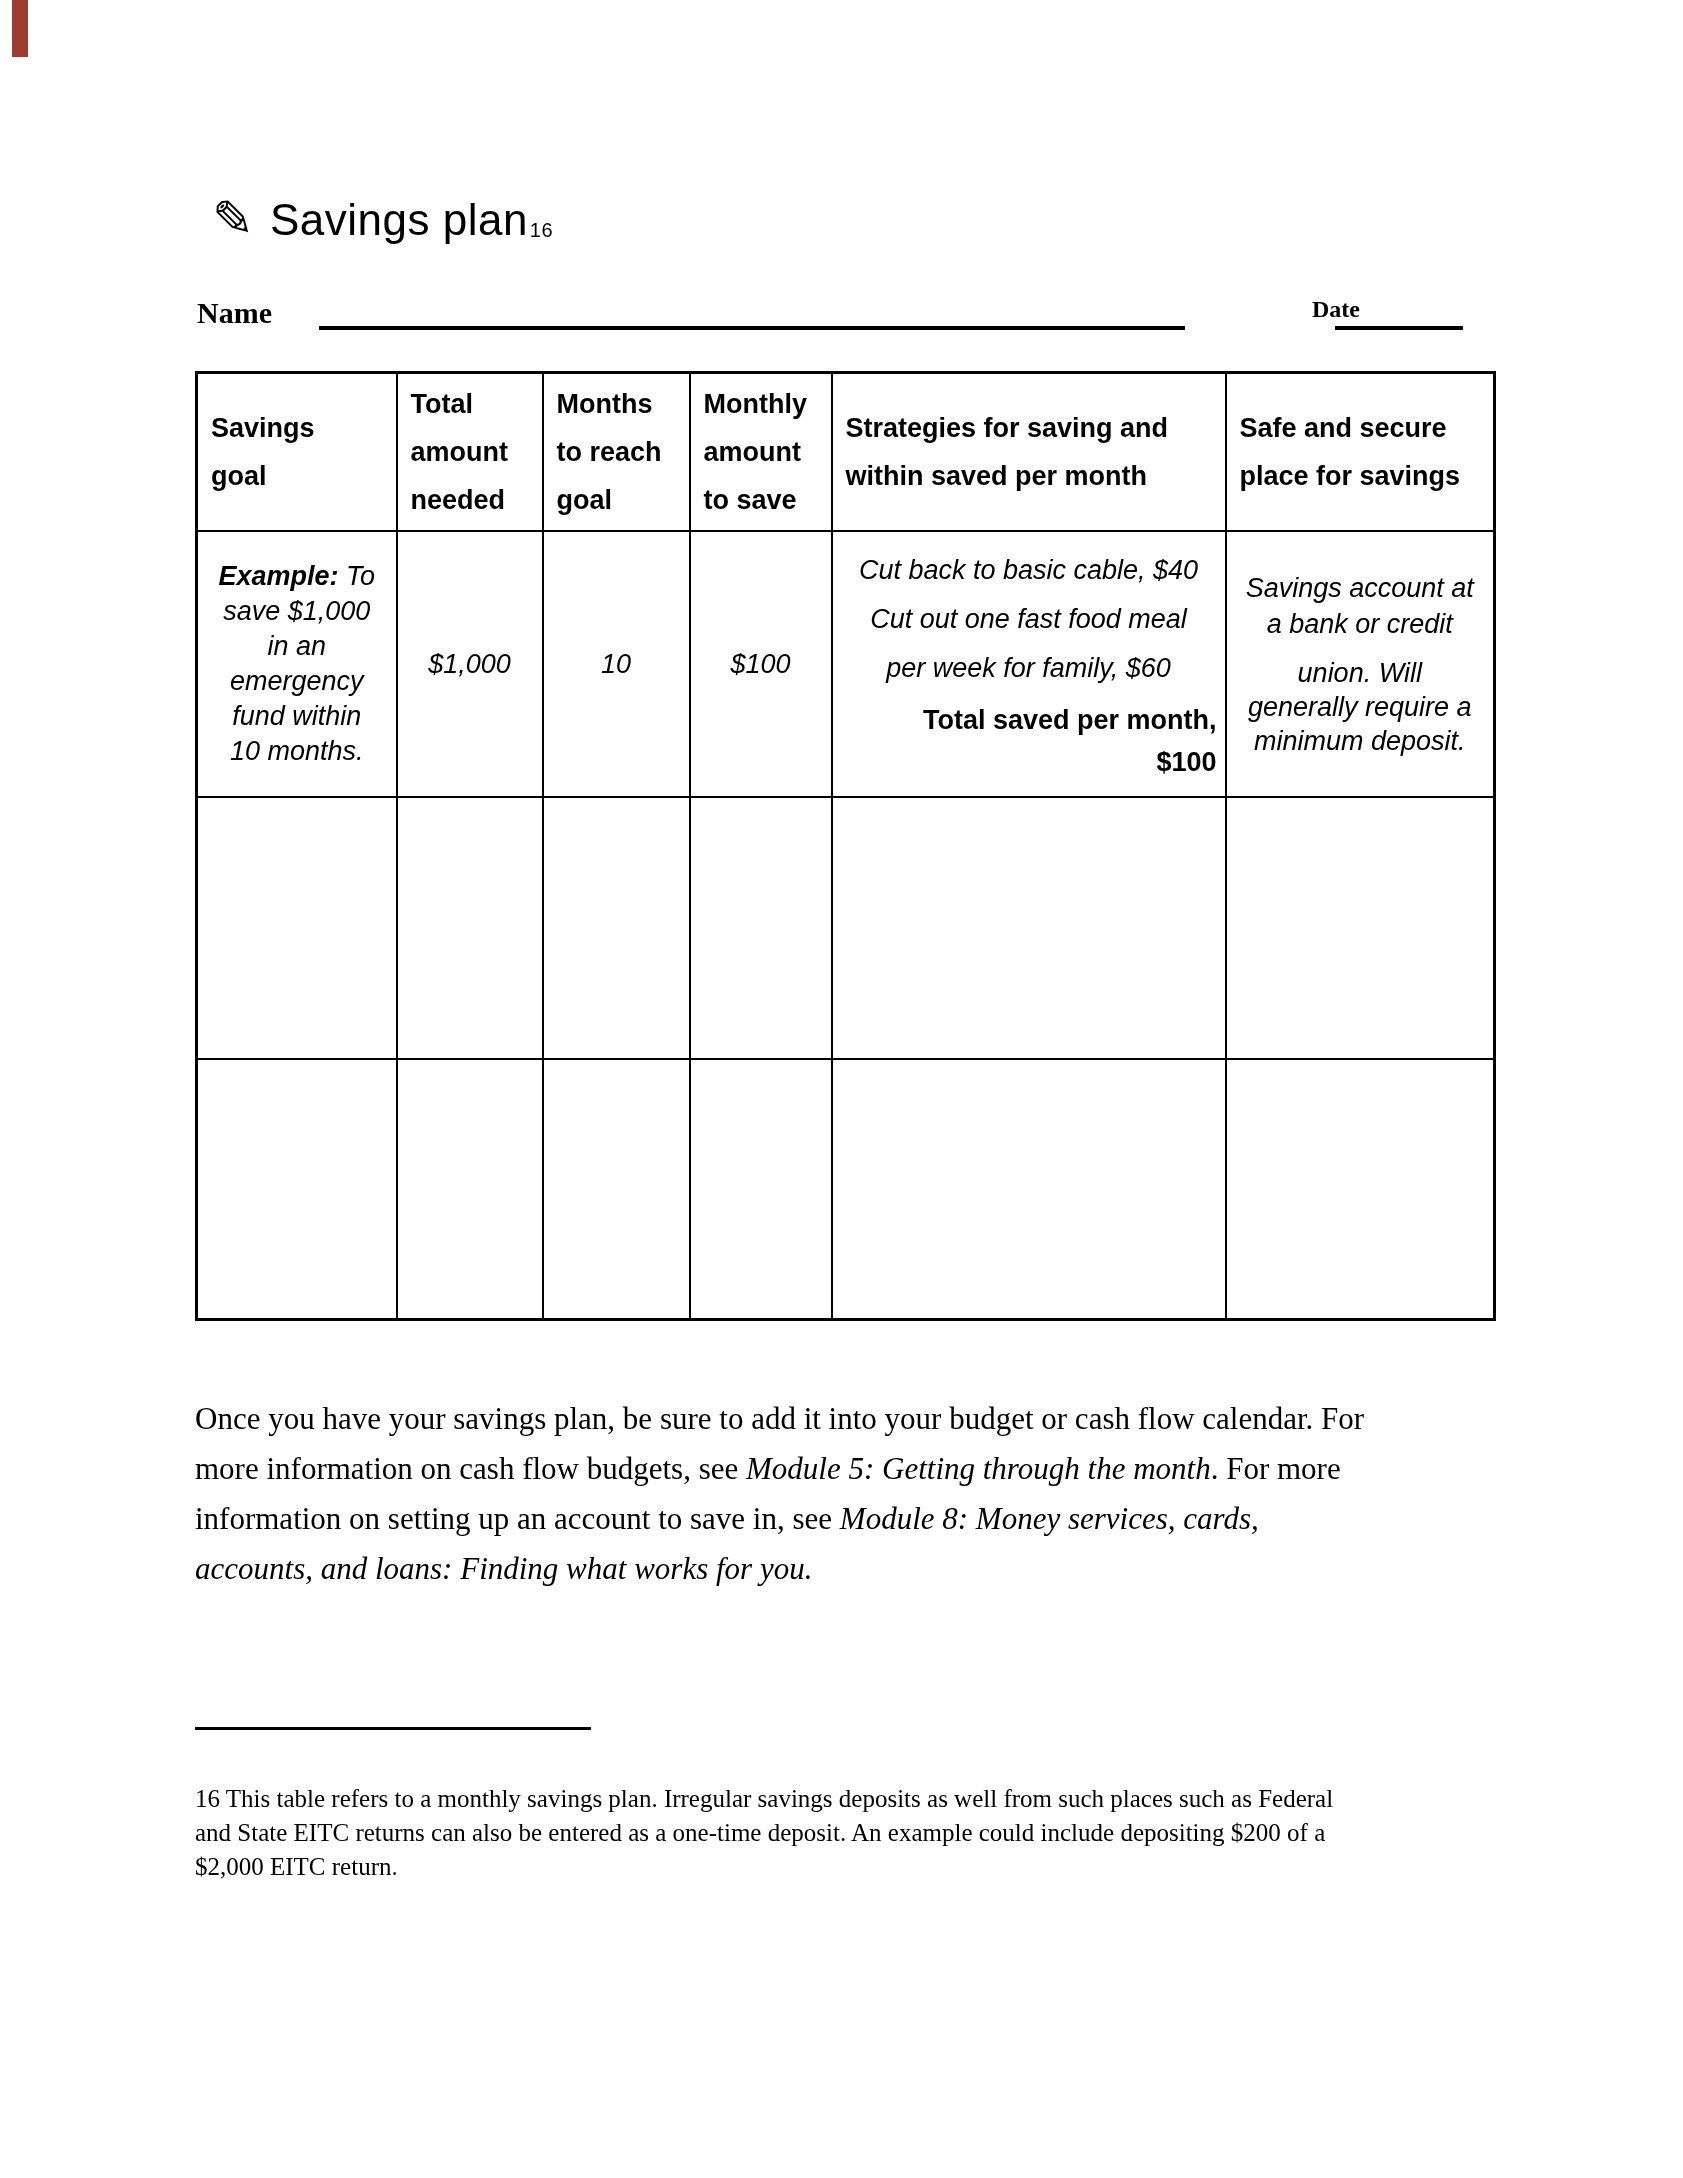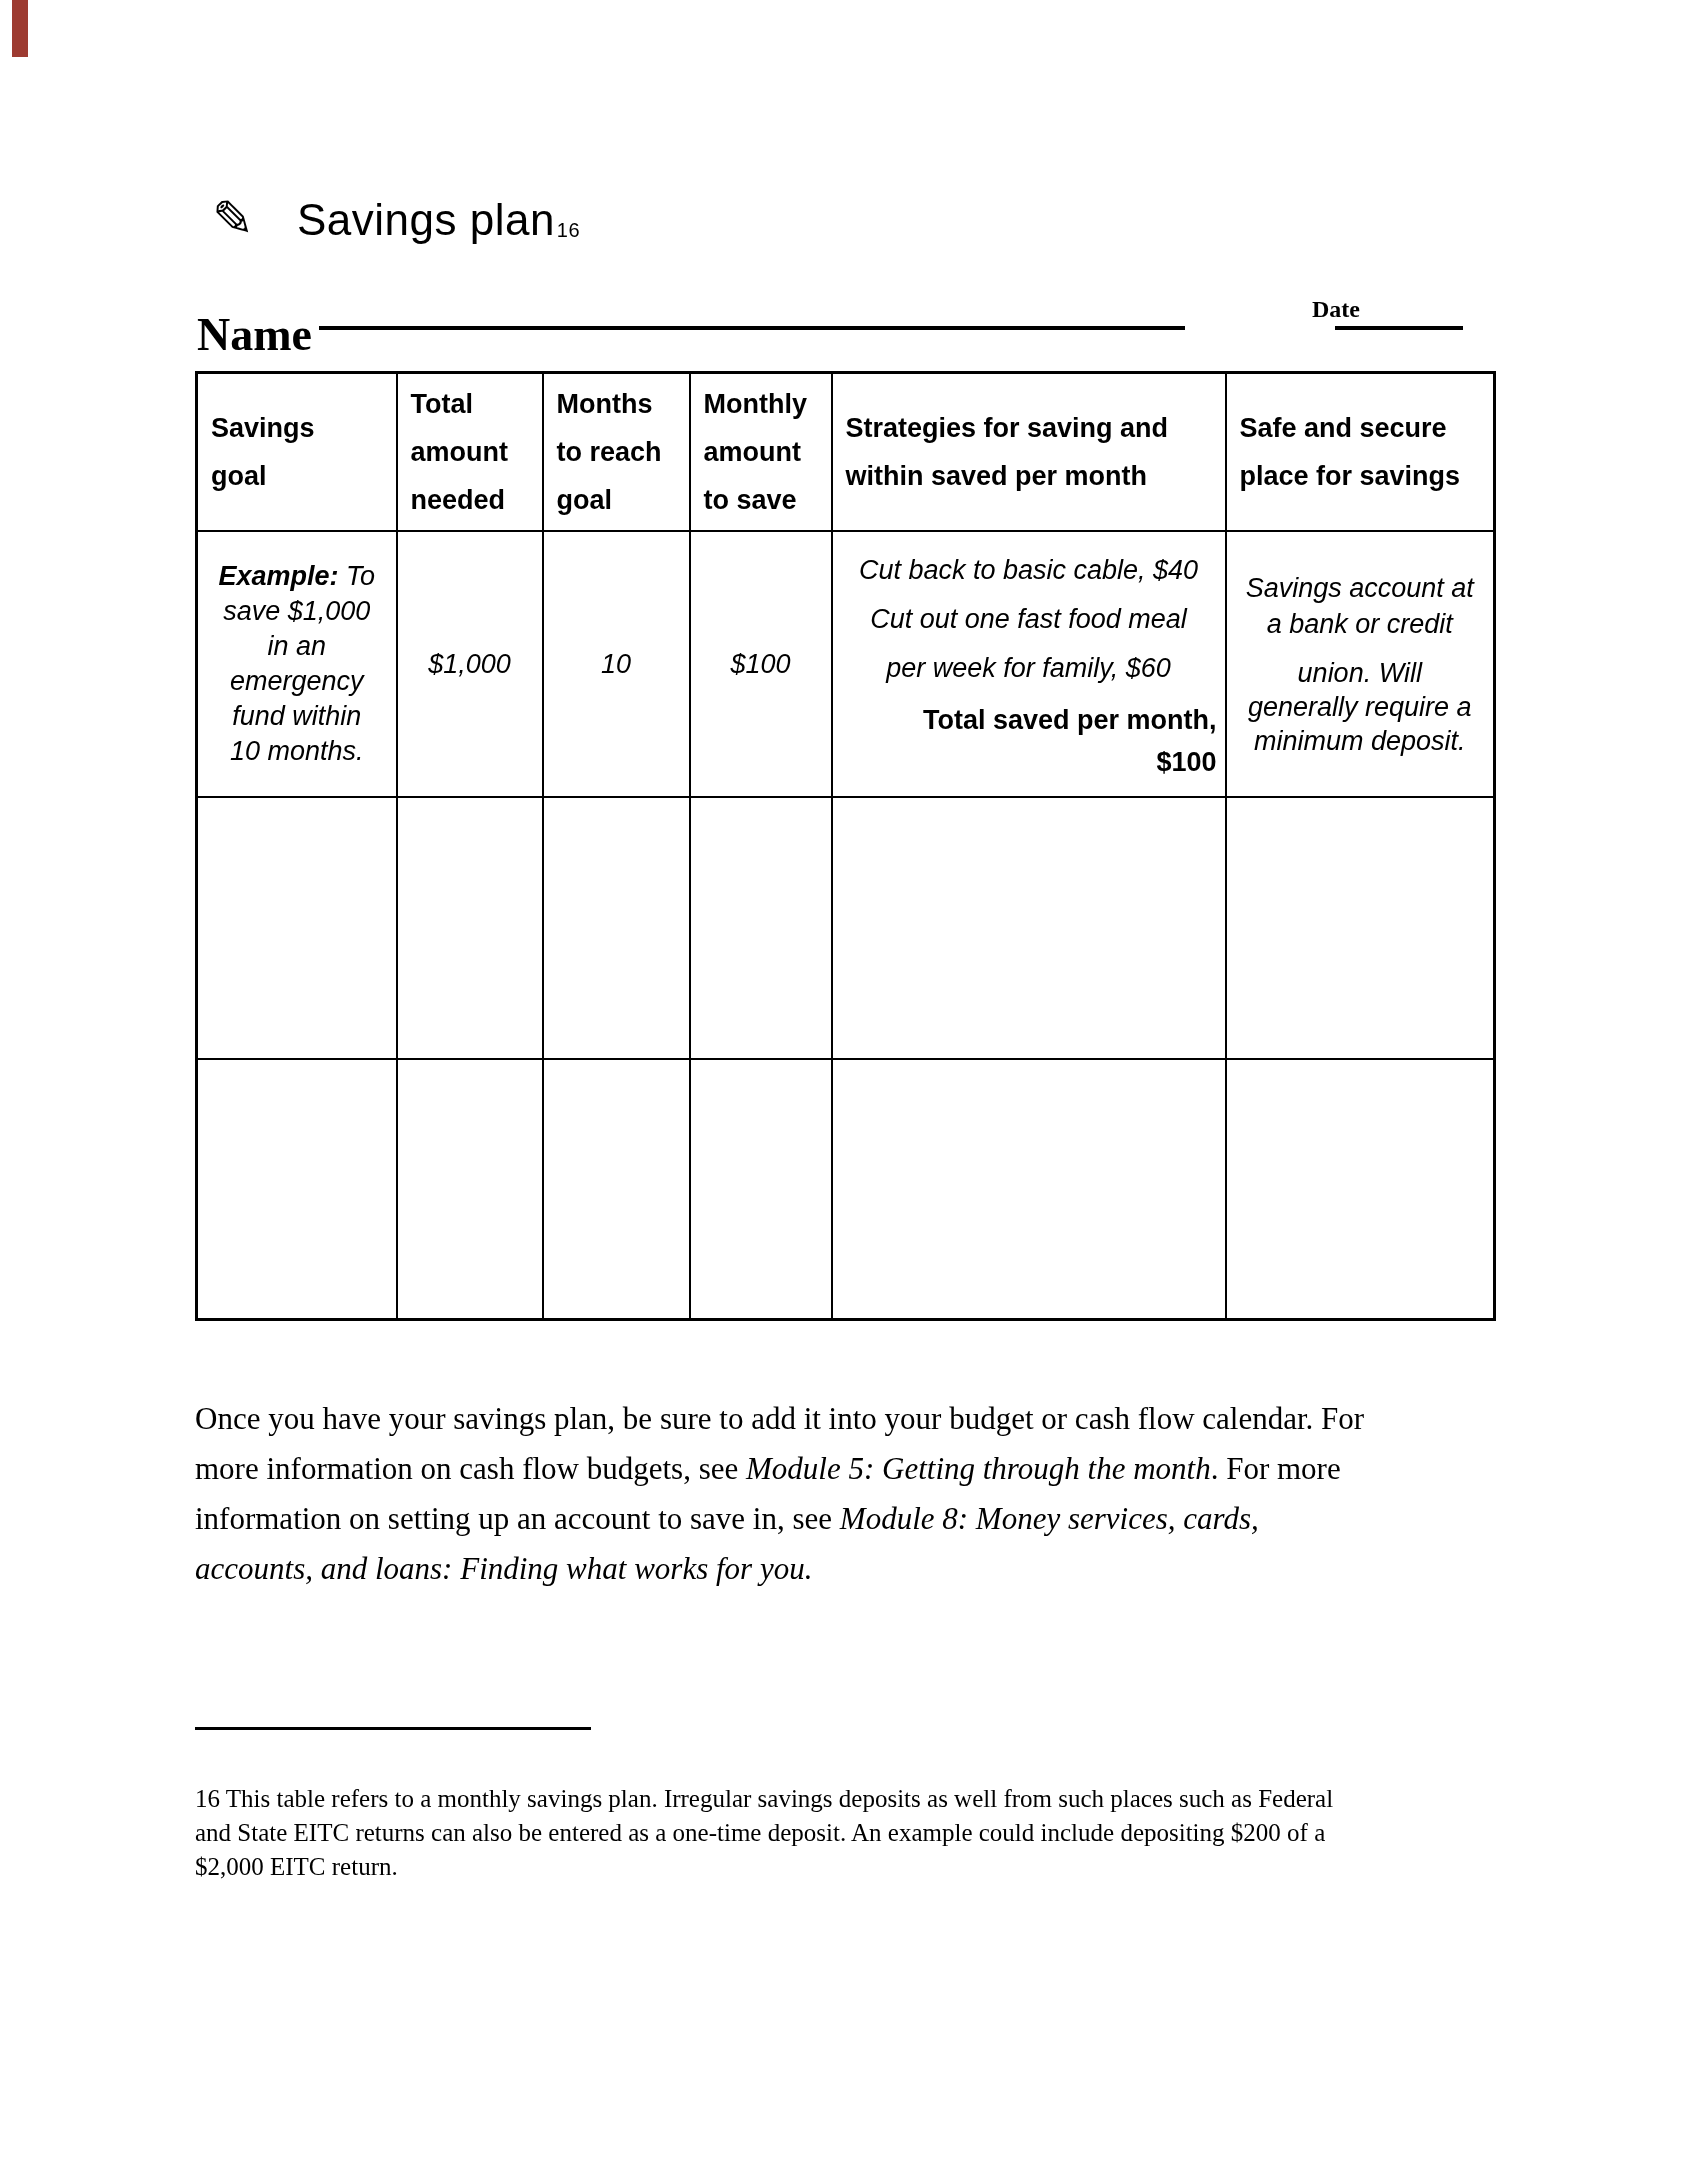--- a/index.html
+++ b/index.html
@@ -11,26 +11,26 @@
     color: #000000;
   }
   .abs { position: absolute; }
 
   
   .accent-bar { left: 12px; top: 0; width: 16px; height: 57px; background: #9d3b31; }
 
   
   .title-row { left: 212px; top: 194px; display: flex; align-items: flex-end; gap: 16px; }
   .pencil { font-family: "DejaVu Sans", sans-serif; font-size: 50px; line-height: 1; }
-  .doc-title { font-size: 44px; line-height: 1.1; letter-spacing: 0.5px; margin-left: 27px; }
+  .doc-title { font-size: 44px; line-height: 1.1; letter-spacing: 0.5px; }
   .title-ref { font-size: 20px; position: relative; top: 2px; margin-left: 2px; }
 
   
   .serif-bold { font-family: "Liberation Serif", serif; font-weight: bold; }
-  .name-label { left: 197px; top: 296px; font-size: 46px; margin-top: 12px; }
+  .name-label { left: 197px; top: 296px; font-size: 30px; }
   .date-label { left: 1312px; top: 296px; font-size: 24px; }
   .fill-line { height: 4px; background: #000; top: 326px; }
   .name-line { left: 319px; width: 866px; }
   .date-line { left: 1335px; width: 128px; }
 
   
   .plan-table {
     position: absolute; left: 195px; top: 371px;
     border-collapse: collapse; table-layout: fixed;
     width: 1297px;

